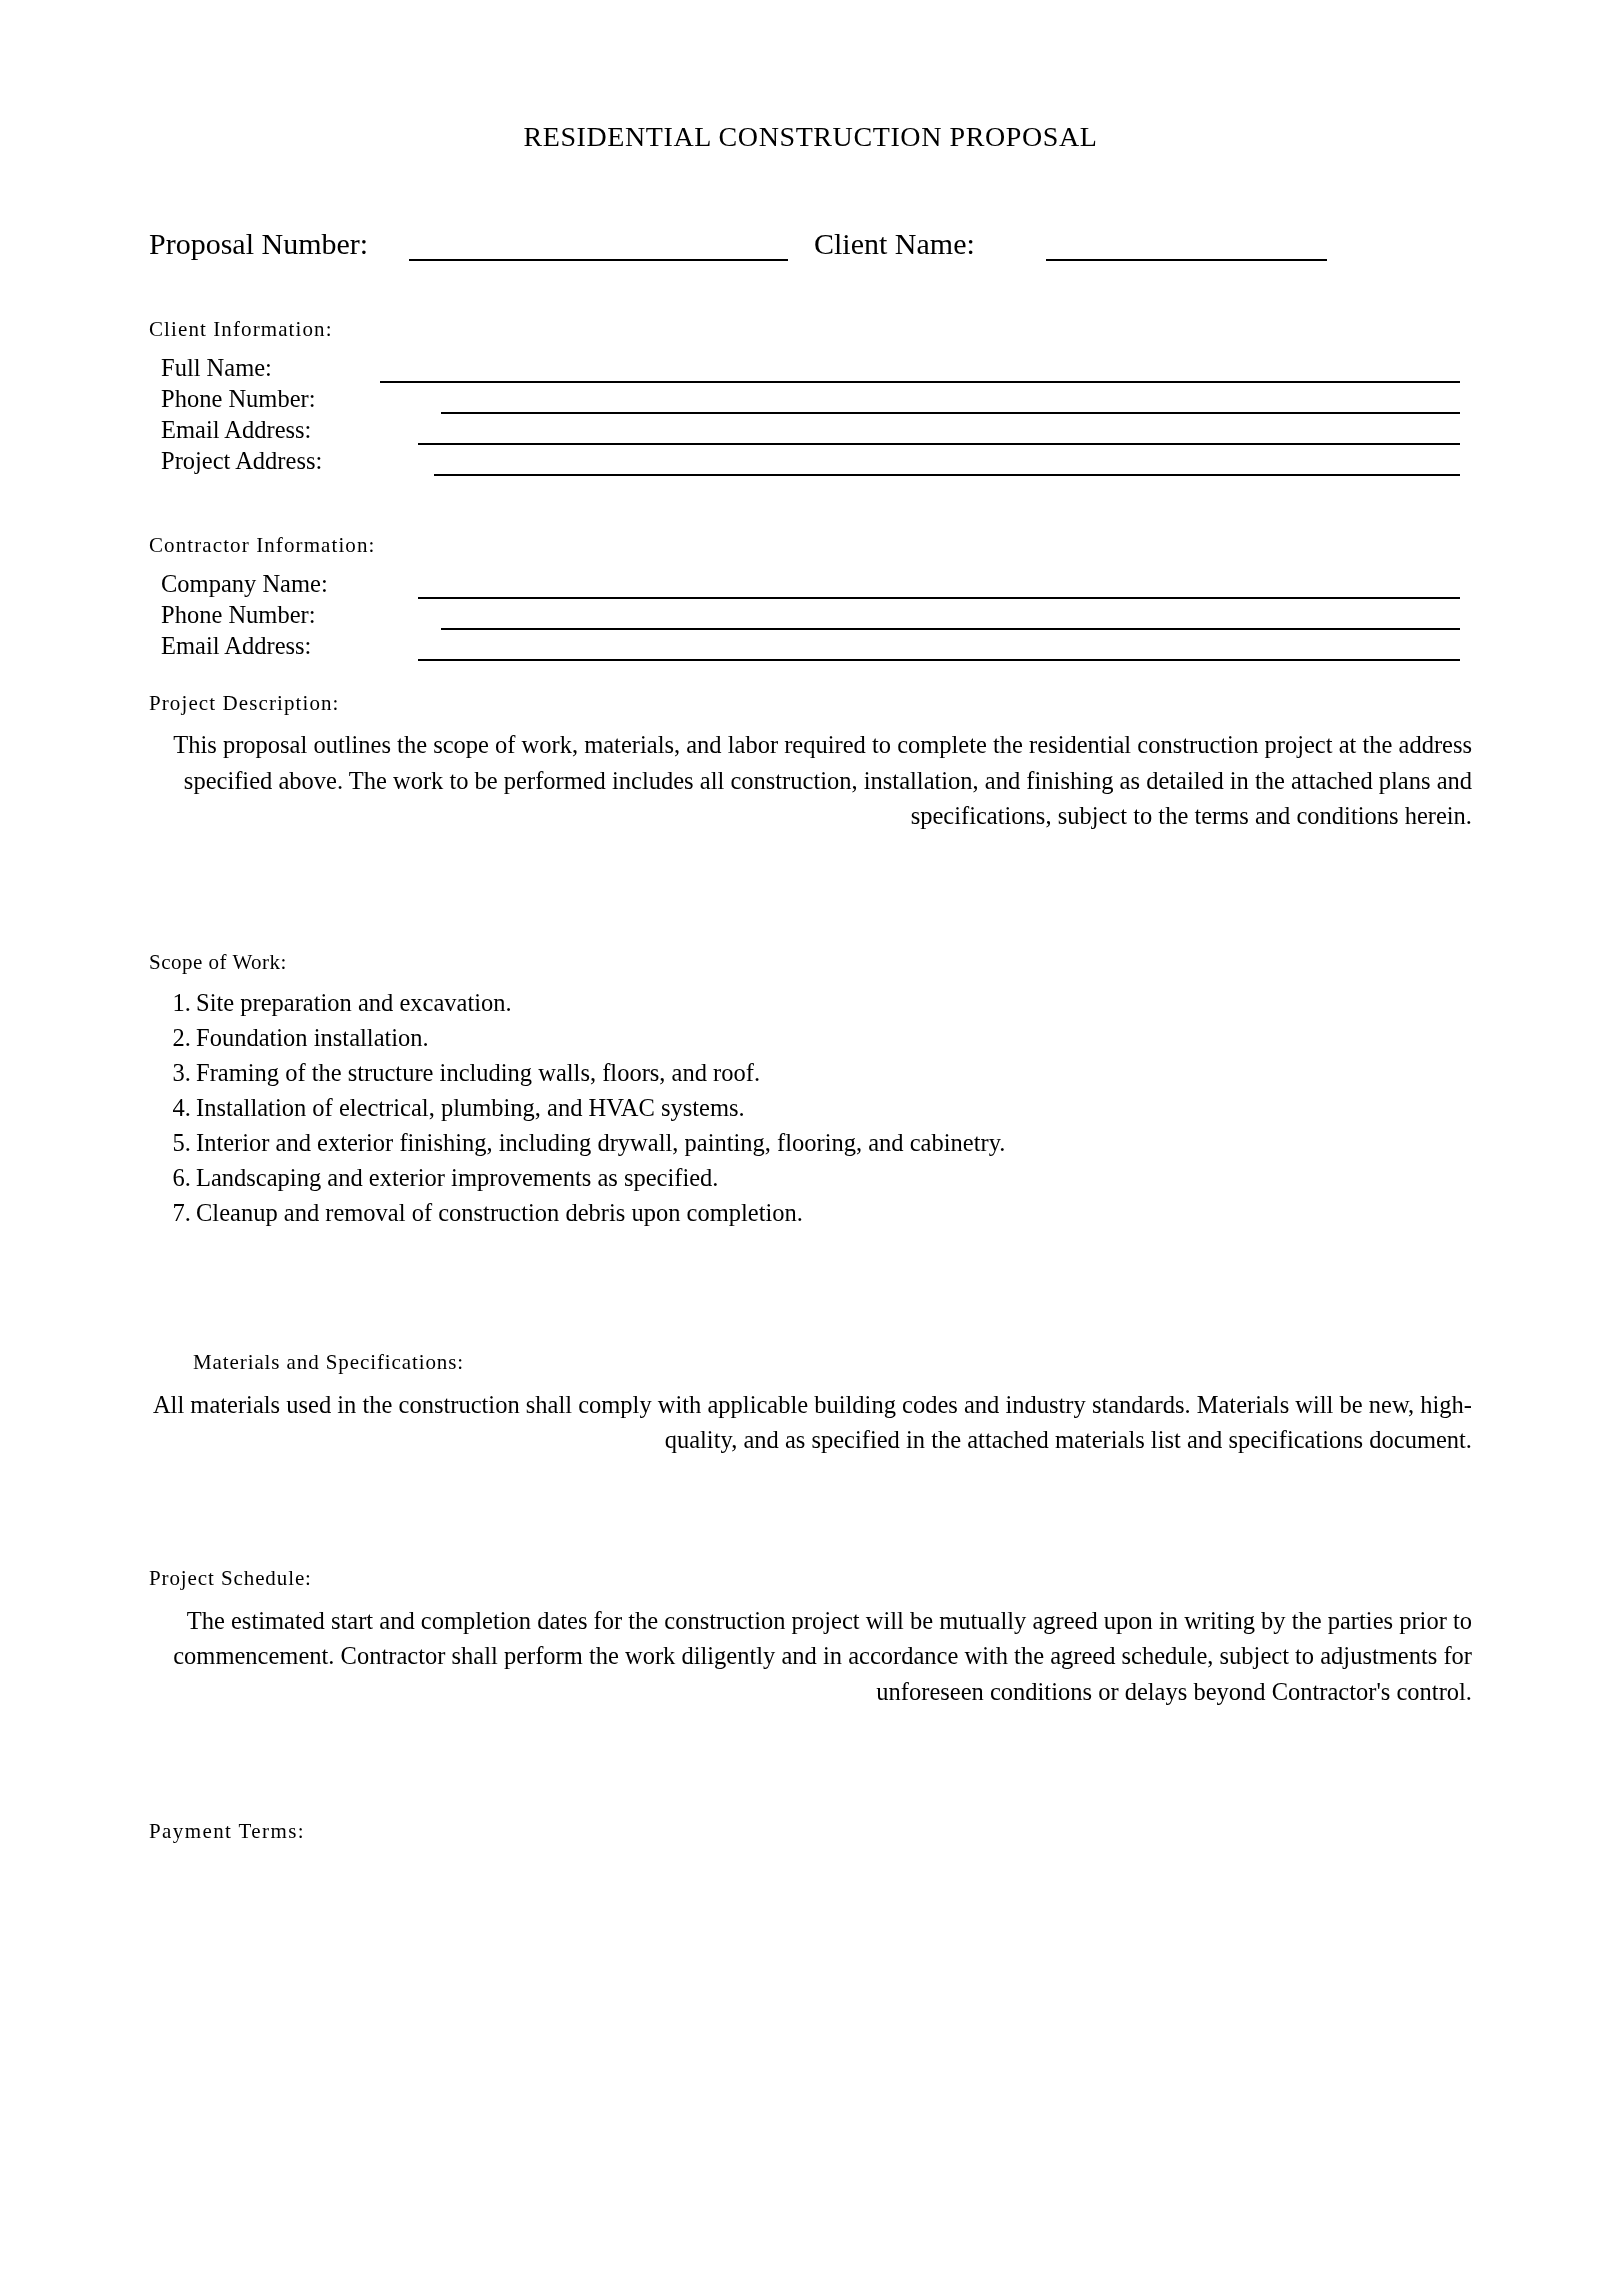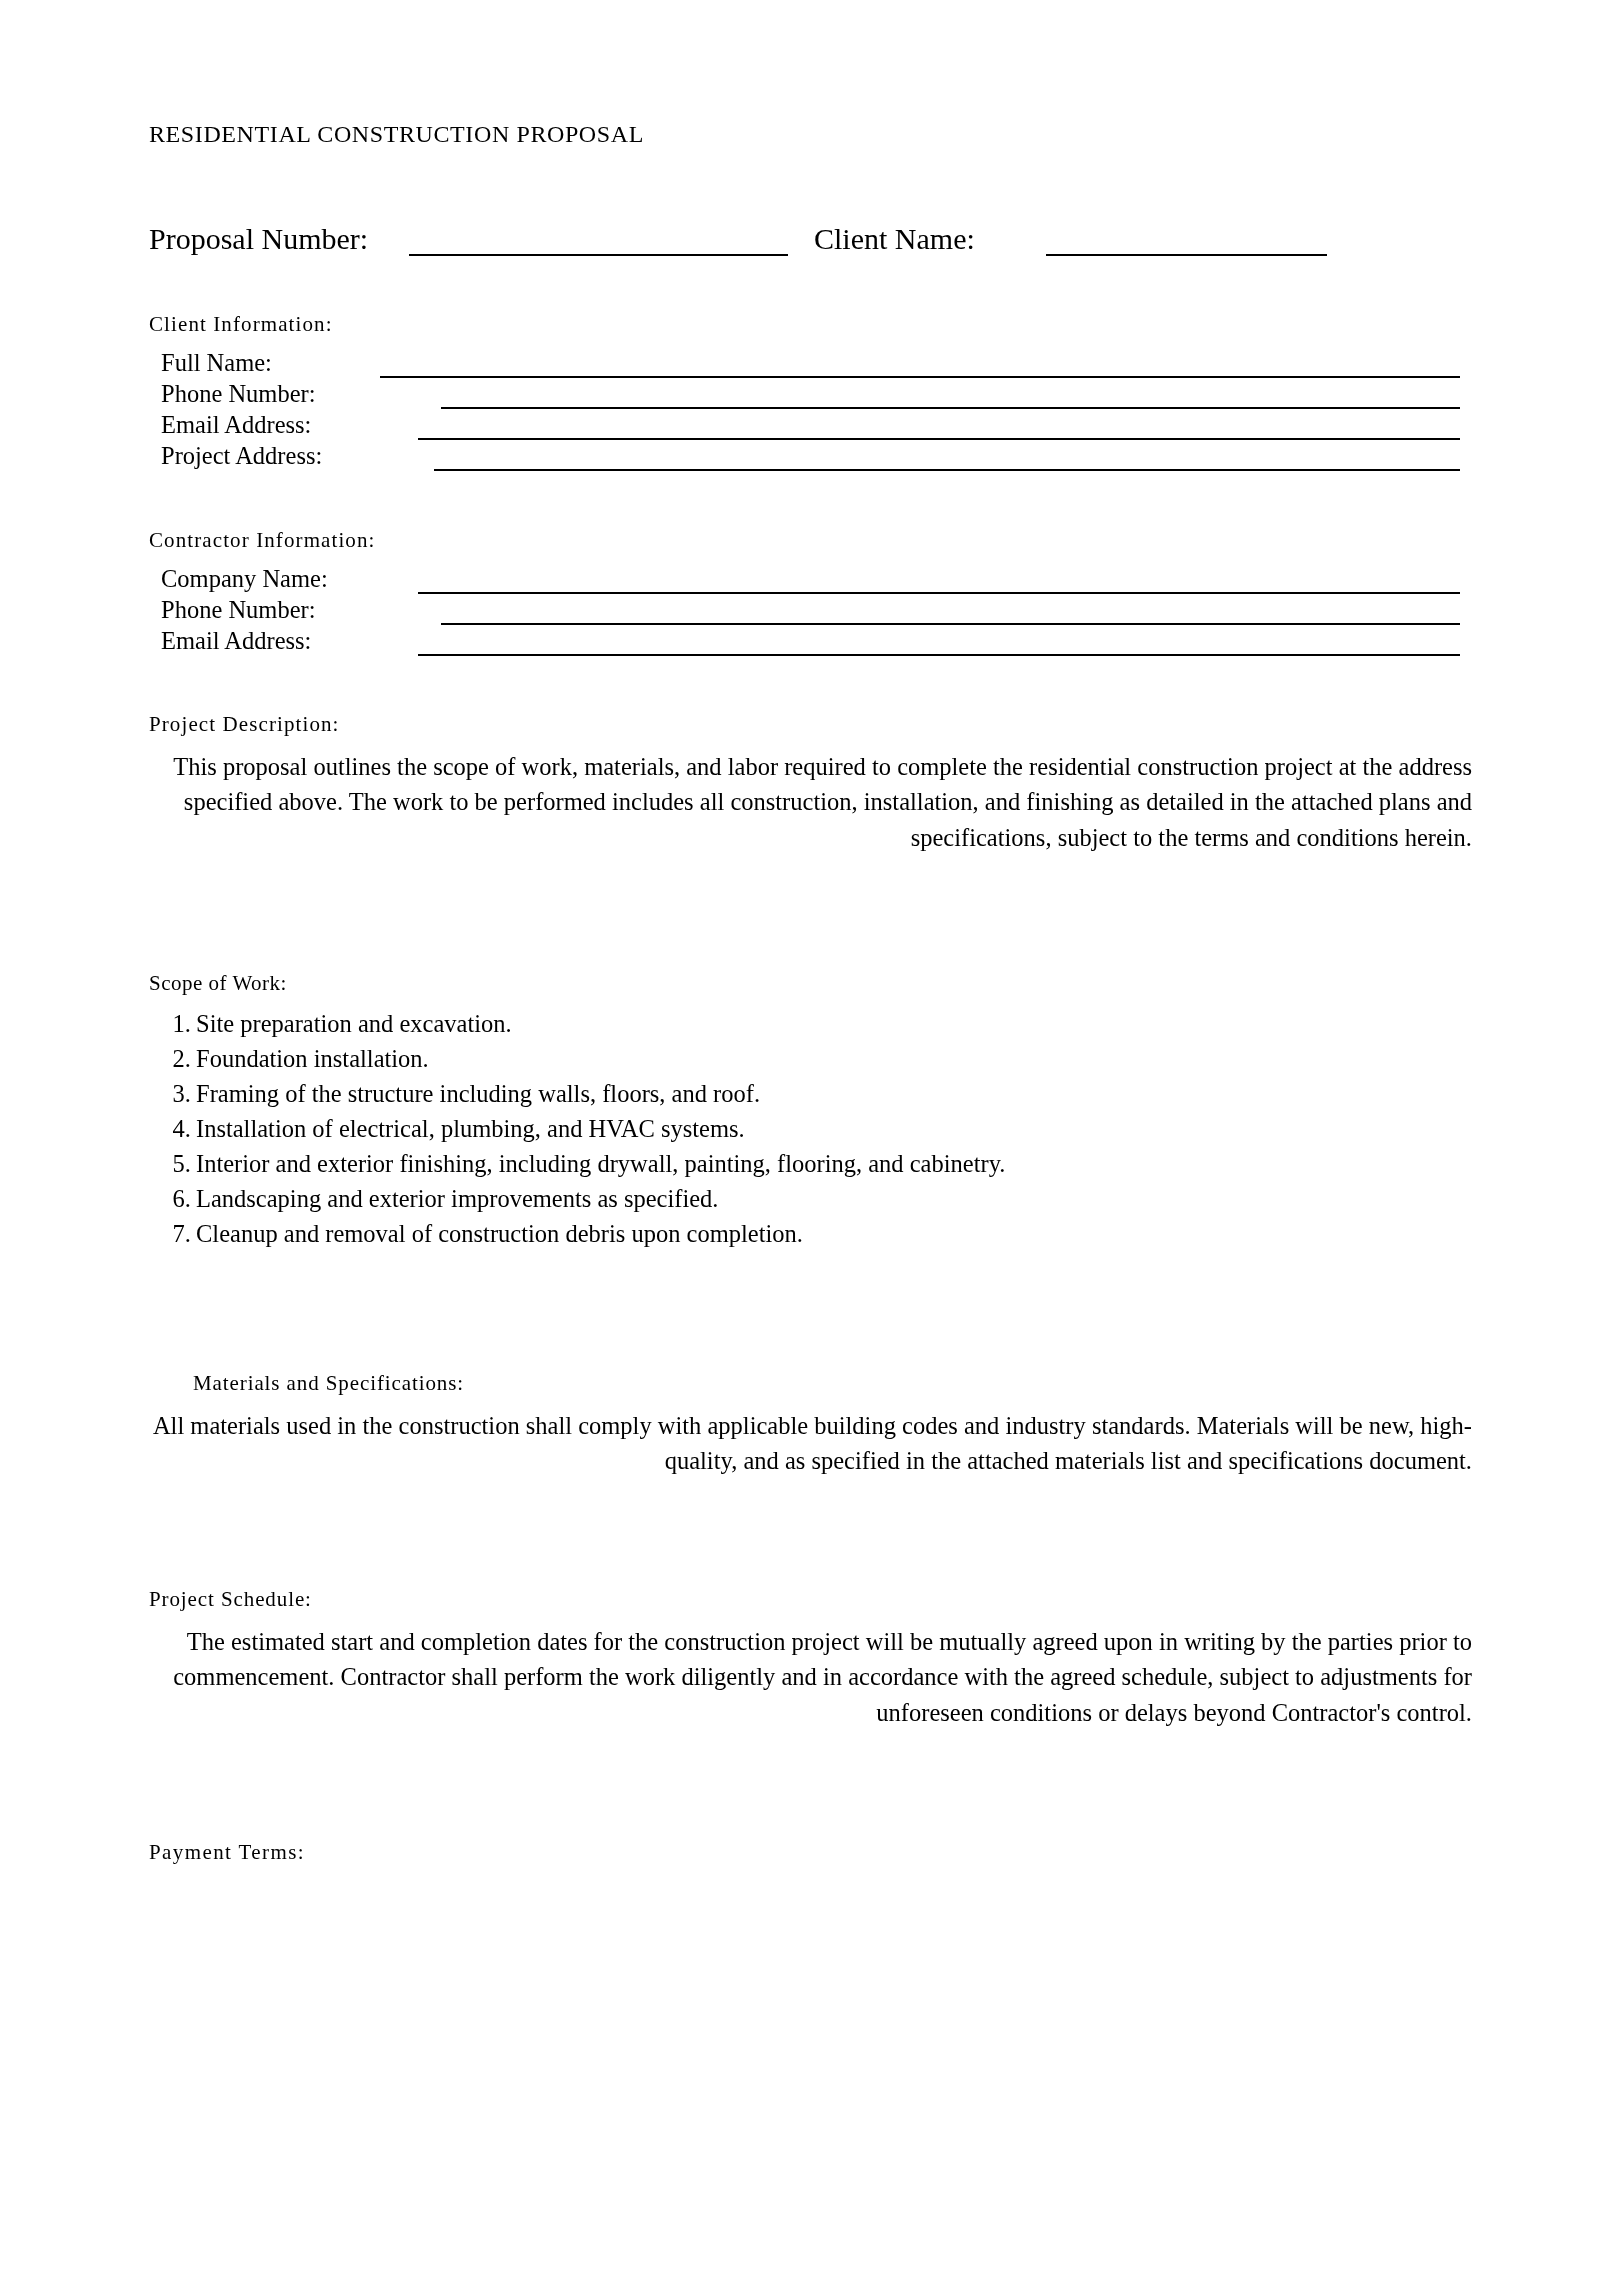--- a/index.html
+++ b/index.html
@@ -22,21 +22,22 @@
   }
   .content {
     position: absolute;
     left: 149px;
     top: 0;
     width: 1323px;
   }
 
   
   .doc-title {
-    font-size: 24px;
+    text-align: center;
+    font-size: 28px;
     line-height: 1.2;
     letter-spacing: 0.6px;
     margin: 0;
     padding-top: 120px;
     font-weight: normal;
     white-space: nowrap;
   }
 
   
   .top-row {
@@ -75,21 +76,21 @@
   
   .section-heading {
     font-size: 21px;
     letter-spacing: 1.1px;
     margin: 0;
     font-weight: normal;
     white-space: nowrap;
   }
   .heading-client-info { margin-top: 47px; }
   .heading-contractor-info { margin-top: 55px; }
-  .heading-project-description { margin-top: 54px; }
+  .heading-project-description { margin-top: 28px; }
   .heading-scope { margin-top: 116px; letter-spacing: 0.5px; }
   .heading-materials { margin-top: 120px; letter-spacing: 0.9px; margin-left: 44px; }
   .heading-schedule { margin-top: 108px; letter-spacing: 0.9px; }
   .heading-payment { margin-top: 110px; letter-spacing: 1.4px; }
 
   
   .field-list { margin: 12px; padding: 0; }
   .field-row {
     position: relative;
     height: 31px;

